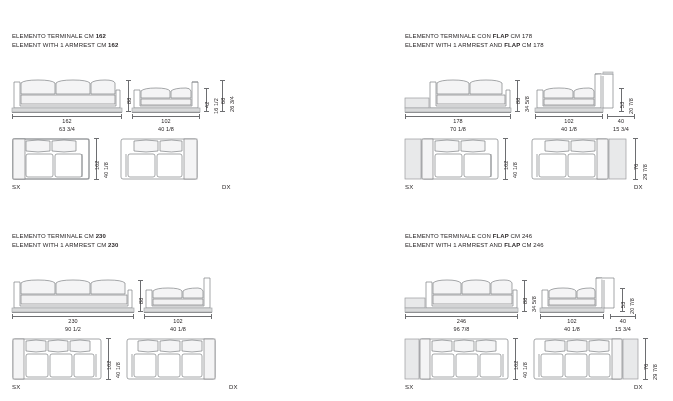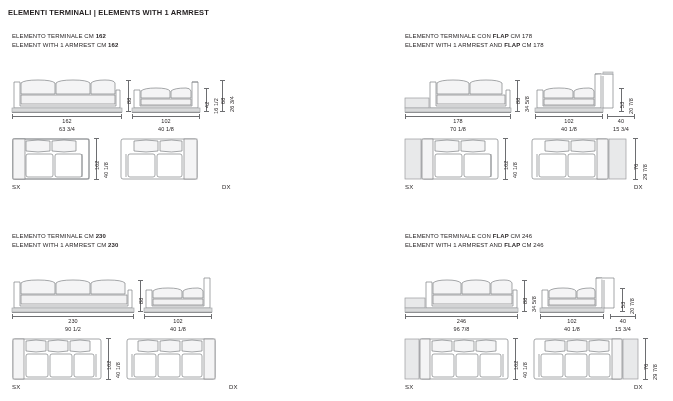--- a/index.html
+++ b/index.html
@@ -72,21 +72,20 @@
   .dimlinev:before { top: 0; }
   .dimlinev:after { bottom: 0; }
 
   svg { display: block; overflow: visible; }
 </style>
 </head>
 <body>
 
 <div class="page">
 
-  <div class="title">ELEMENTI TERMINALI | ELEMENTS WITH 1 ARMREST</div>
 
   <div class="block" style="left:8px; top:32px; width:300px; height:170px;">
 
     <div class="hdr" style="position:absolute; left:4px; top:0;">
       <span>ELEMENTO TERMINALE CM </span><b>162</b>
     </div>
     <div class="hdr" style="position:absolute; left:4px; top:9px;">
       <span>ELEMENT WITH 1 ARMREST CM </span><b>162</b>
     </div>
 

